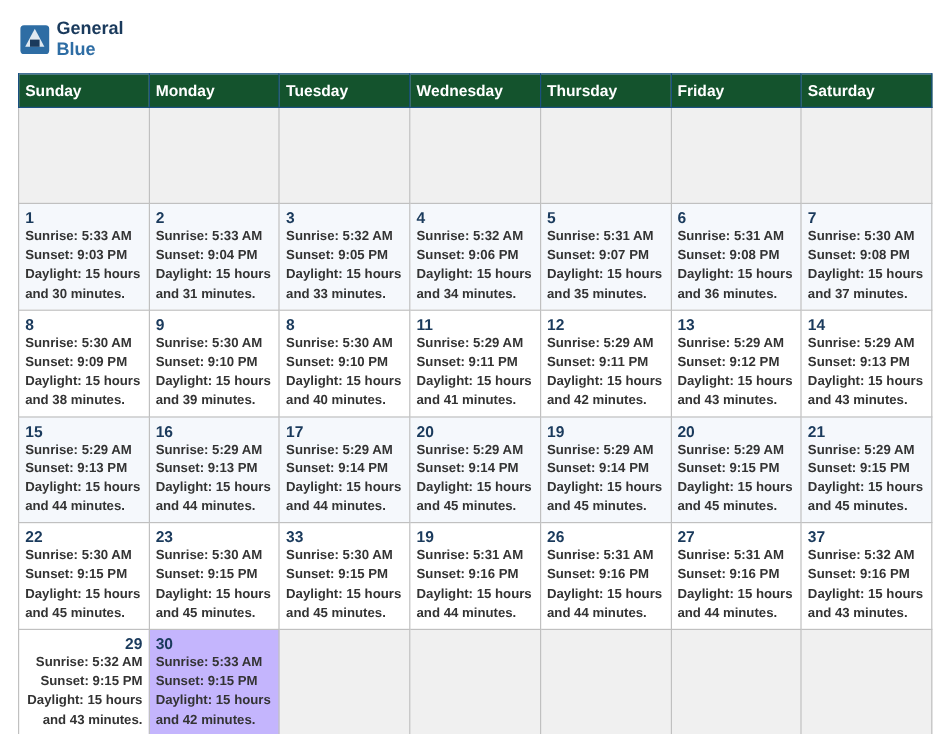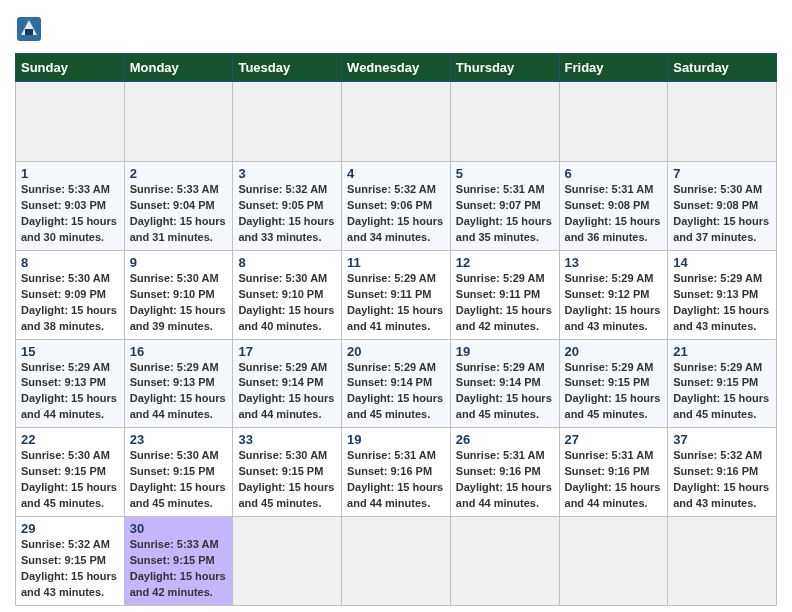--- a/index.html
+++ b/index.html
@@ -89,20 +89,24 @@
 </head>
 <body>
 
 <div class="header">
   <div class="logo">
     <svg class="logo-icon" viewBox="0 0 28 28">
       <rect x="2" y="2" width="24" height="24" rx="3" fill="#2e6da4"></rect>
       <polygon points="14,5 22,20 6,20" fill="#fff" opacity="0.85"></polygon>
       <rect x="10" y="14" width="8" height="6" fill="#1a3a5c"></rect>
     </svg>
+    <div>
+      <div style="font-size:15px;font-weight:bold;color:#1a3a5c;line-height:1.2;">General</div>
+      <div style="font-size:15px;font-weight:bold;color:#2e6da4;line-height:1.2;">Blue</div>
+    </div>
   </div>
   <div class="title-block">
     <div class="cal-title"></div>
     <div class="cal-subtitle"></div>
   </div>
 </div>
 
 <table>
   <thead>
     <tr id="header-row">
@@ -239,21 +243,21 @@
         <td class="has-data">
         <span class="day-num">27</span>
         <span class="day-info">Sunrise: 5:31 AM<br>Sunset: 9:16 PM<br>Daylight: 15 hours and 44 minutes.</span>
       </td>
         <td class="has-data">
         <span class="day-num">37</span>
         <span class="day-info">Sunrise: 5:32 AM<br>Sunset: 9:16 PM<br>Daylight: 15 hours and 43 minutes.</span>
       </td>
       </tr>
       <tr>
-        <td class="has-data" style="background: rgb(255, 255, 255);">
+        <td class="has-data" style="background: rgb(255, 255, 255); text-align: right;">
         <span class="day-num">29</span>
         <span class="day-info">Sunrise: 5:32 AM<br>Sunset: 9:15 PM<br>Daylight: 15 hours and 43 minutes.</span>
       </td>
         <td class="has-data" style="background: #c4b5fd;">
         <span class="day-num">30</span>
         <span class="day-info">Sunrise: 5:33 AM<br>Sunset: 9:15 PM<br>Daylight: 15 hours and 42 minutes.</span>
       </td>
         <td class="empty-cell" style="background: rgb(240, 240, 240);"></td>
         <td class="empty-cell" style="background: rgb(240, 240, 240);"></td>
         <td class="empty-cell" style="background: rgb(240, 240, 240);"></td>

